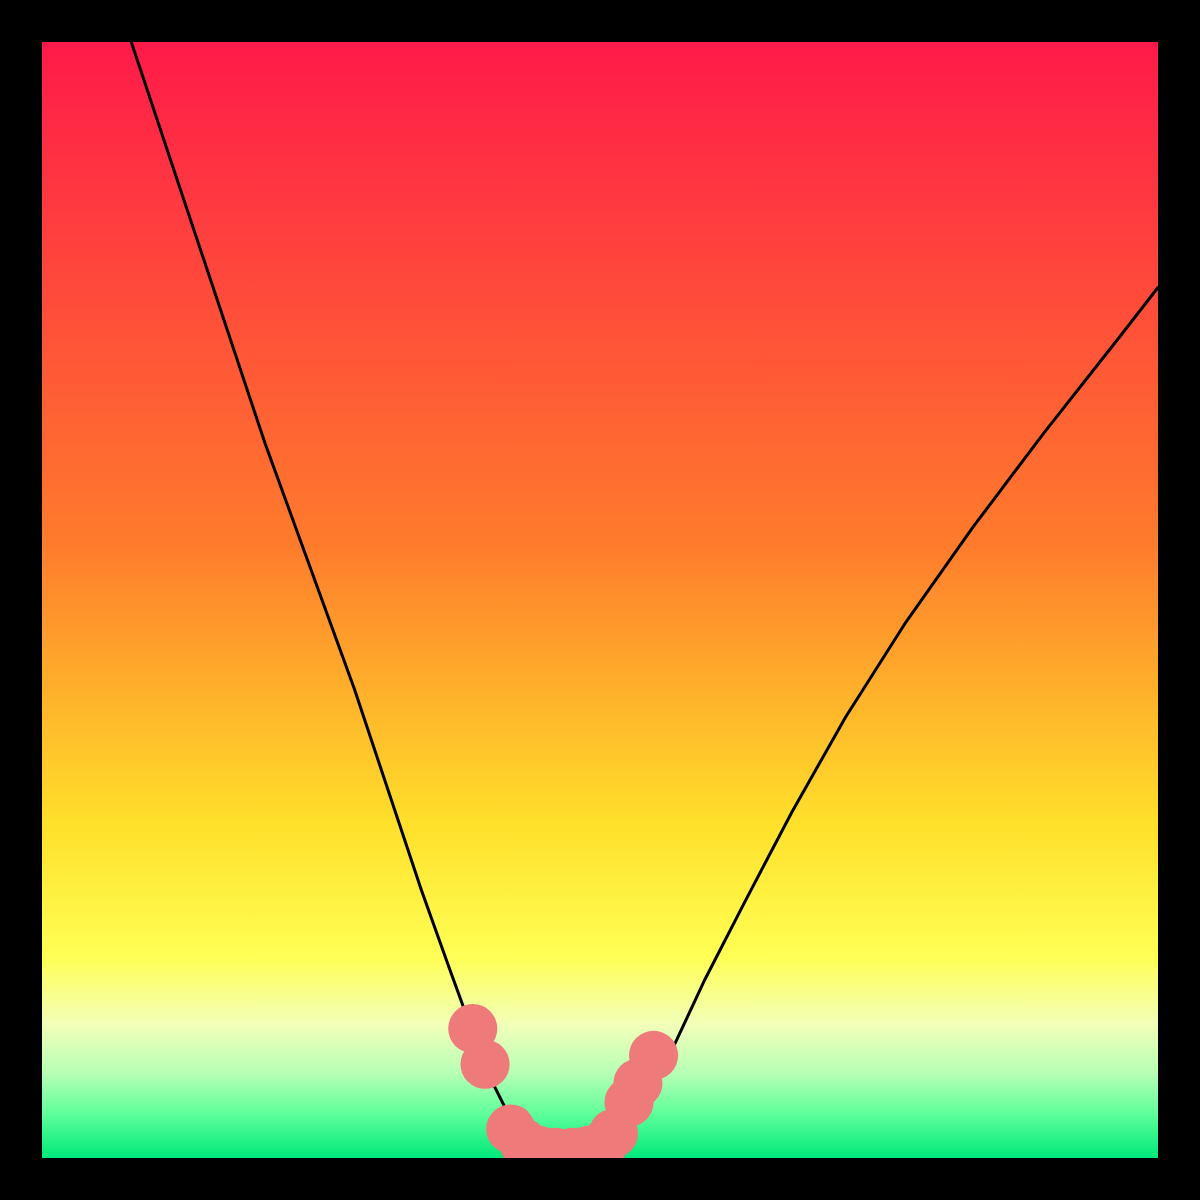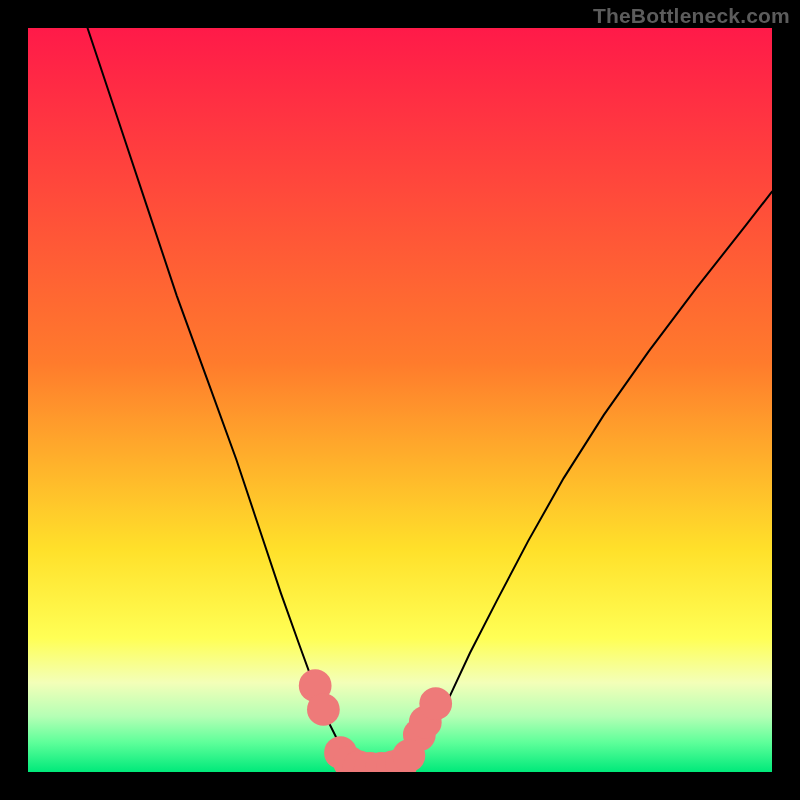--- a/index.html
+++ b/index.html
@@ -35,21 +35,20 @@
     overflow: hidden;
   }
   svg {
     display: block;
   }
 </style>
 </head>
 <body>
 
 <div class="stage">
-  <div class="watermark">TheBottleneck.com</div>
   <div class="plot">
     <svg id="chart-svg" width="744" height="744" viewBox="0 0 744 744" preserveAspectRatio="none">
       <defs>
         <linearGradient id="bg-grad" x1="0" y1="0" x2="0" y2="1">
             <stop offset="0%" stop-color="#ff1a49"></stop>
             <stop offset="45%" stop-color="#ff7b2c"></stop>
             <stop offset="70%" stop-color="#ffe02a"></stop>
             <stop offset="82%" stop-color="#ffff55"></stop>
             <stop offset="88%" stop-color="#f3ffb8"></stop>
             <stop offset="92.5%" stop-color="#b5ffb5"></stop>

